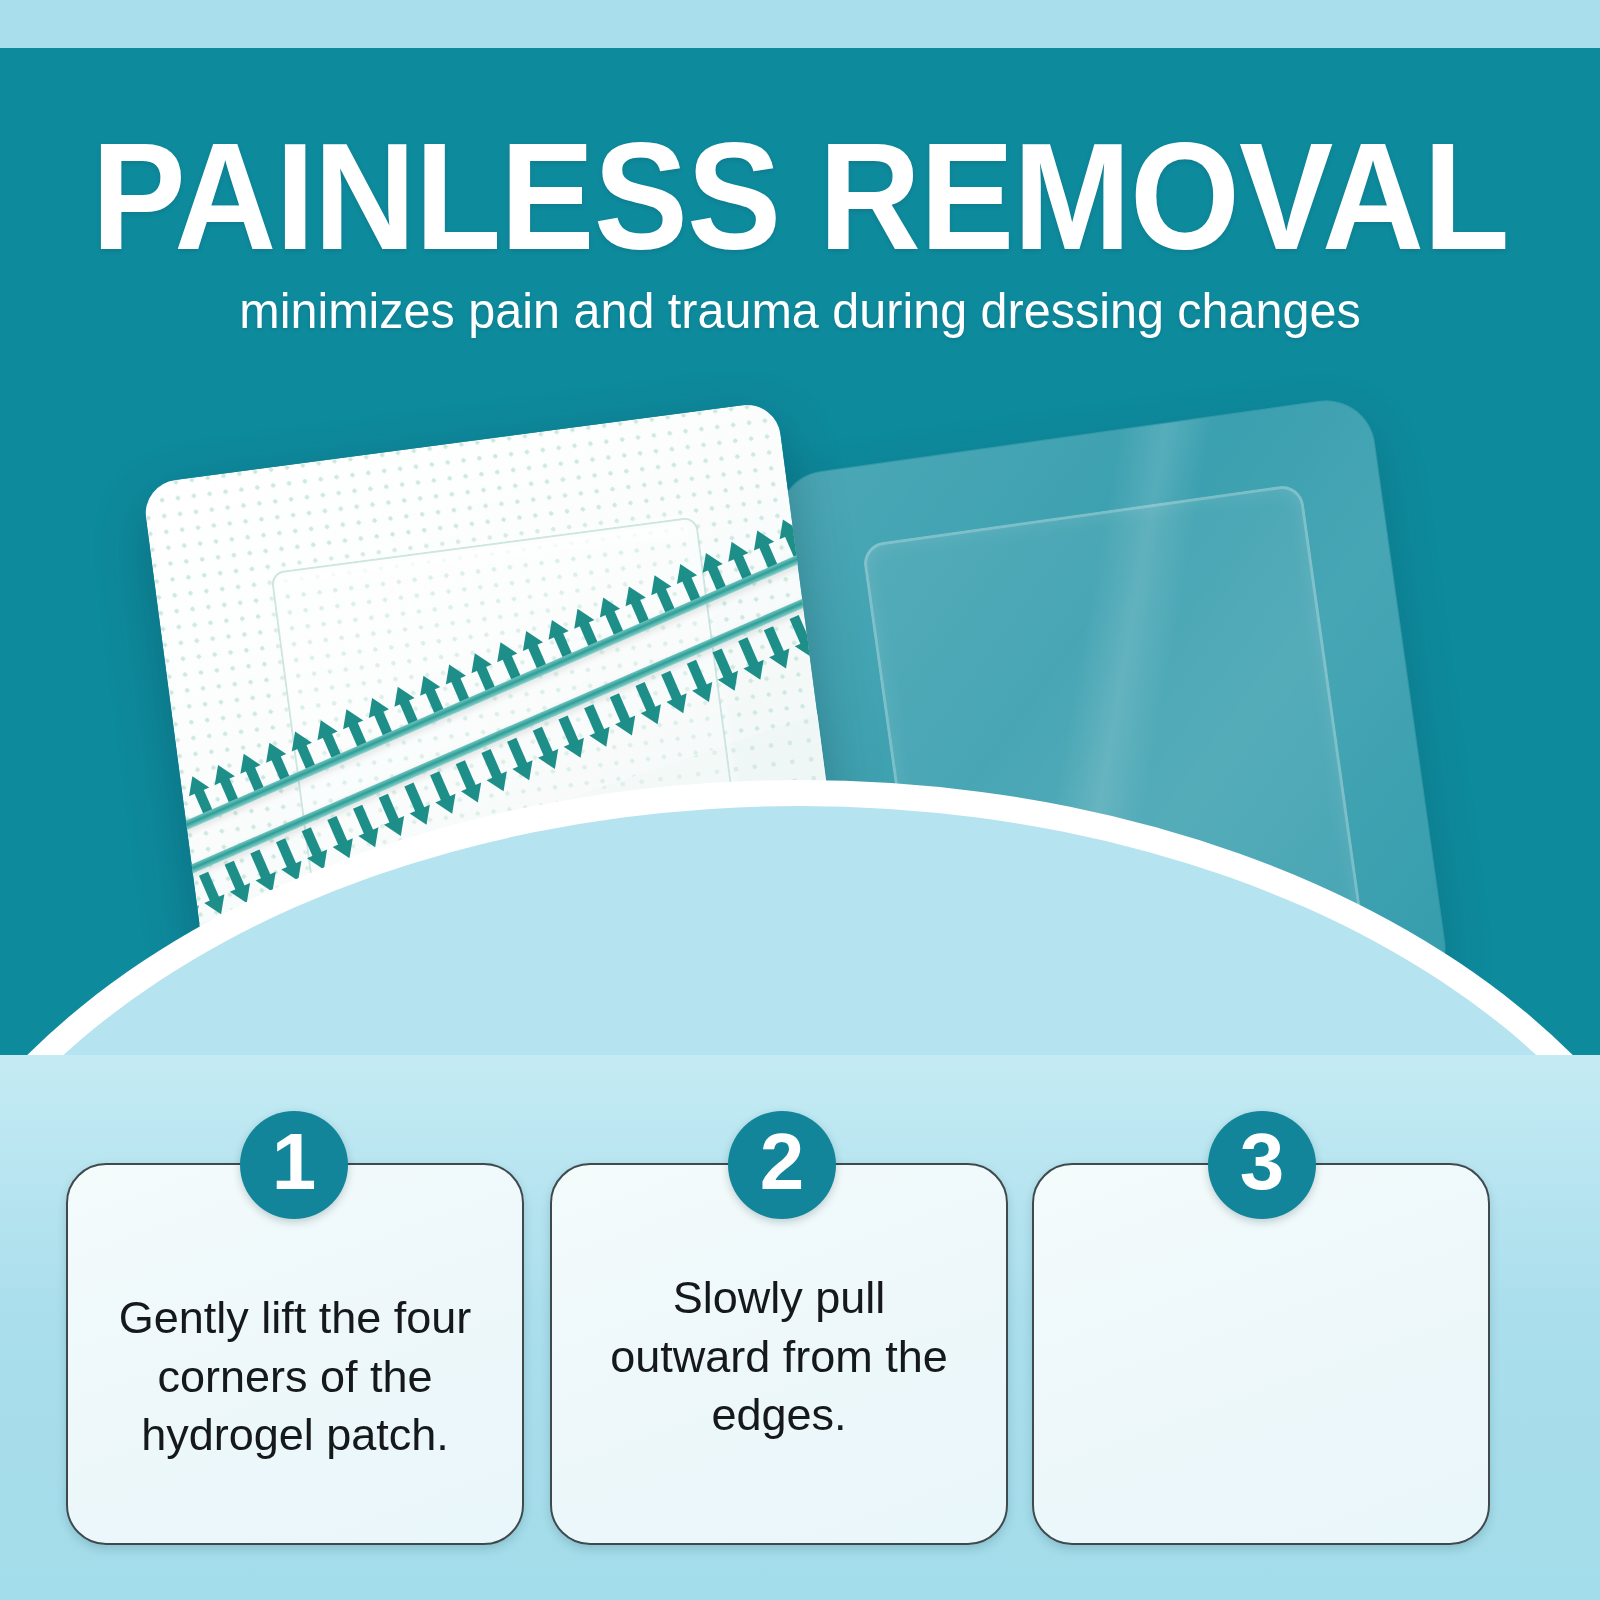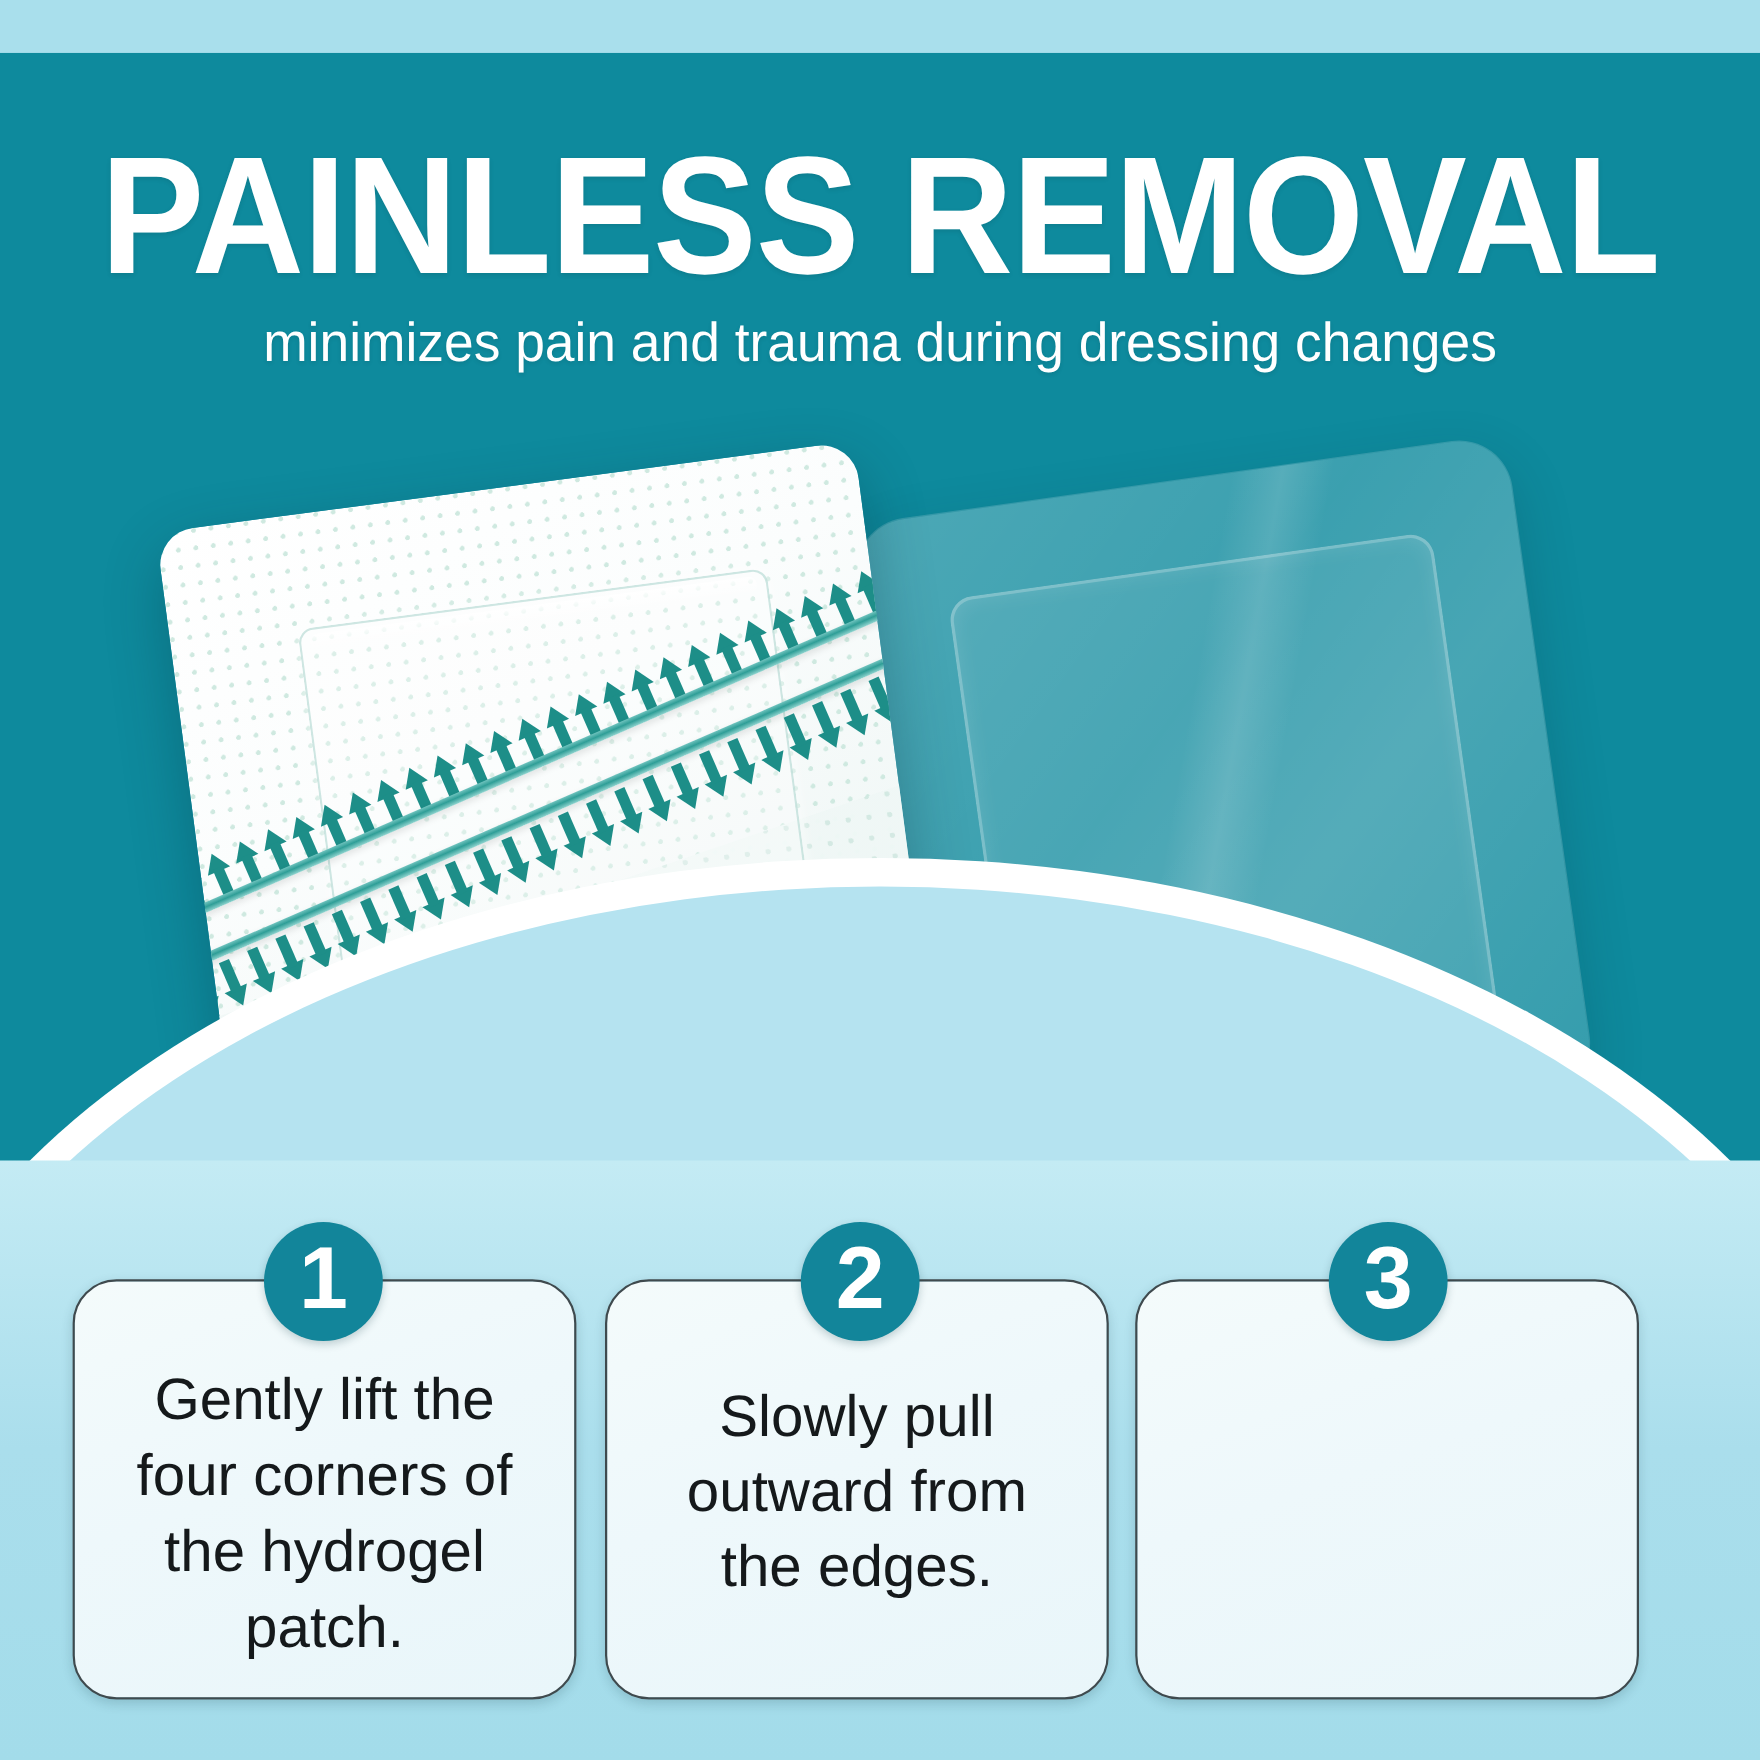--- a/index.html
+++ b/index.html
@@ -192,21 +192,21 @@
     display:flex; align-items:center; justify-content:center;
     padding:34px 40px 28px;
   }
   .card.c1{ left:66px; }
   .card.c2{ left:550px; }
   .card.c3{ left:1032px; }
   .card-text{
     width:100%;
     text-align:center;
     color:#15191b;
-    font-size:53px;
+    font-size:45px;
     line-height:1.30;
     font-weight:400;
   }
   .card.c1 .card-text{ padding-top:40px; }
   .card.c3 .card-text{ padding-top:6px; }
 
   .badge{
     position:absolute;
     width:108px; height:108px; border-radius:50%;
     background:#12859a;

